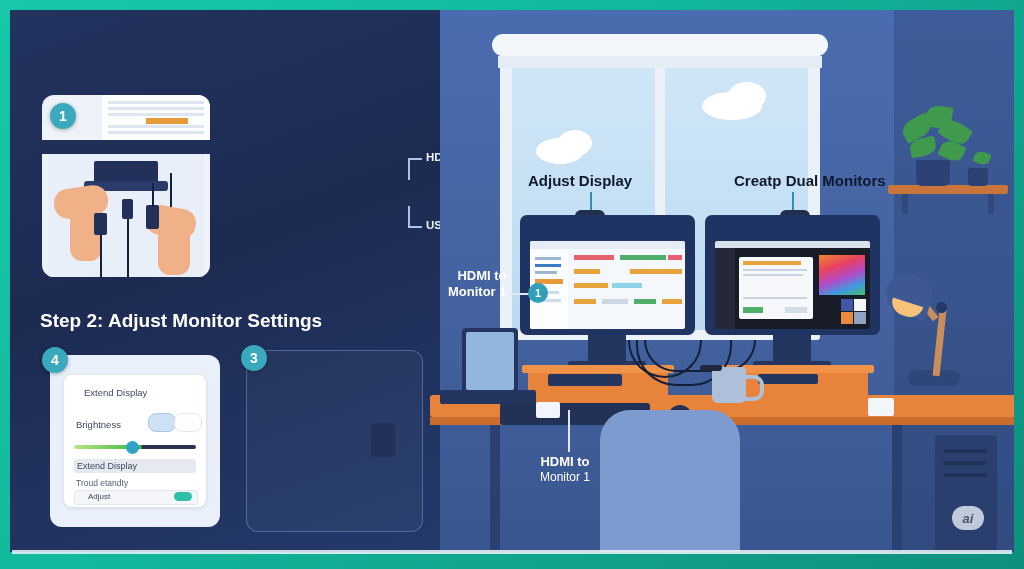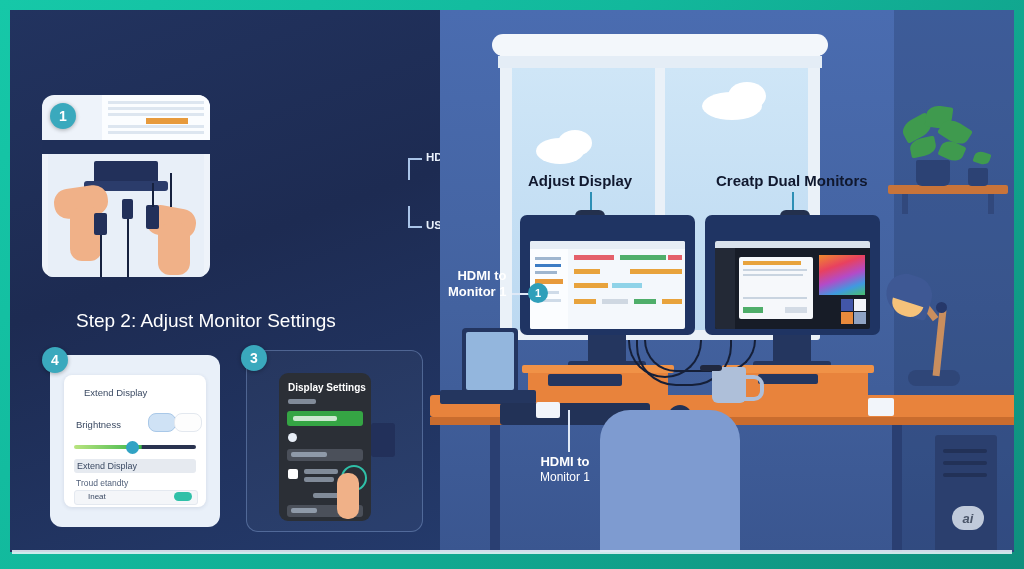--- a/index.html
+++ b/index.html
@@ -8,21 +8,21 @@
          background:linear-gradient(135deg,#16c8a8 0%,#12b89c 40%,#0f8f7d 100%);}
   .frame{position:absolute;left:10px;top:10px;width:1004px;height:542px;overflow:hidden;
          background:#1d2c55;}
   .bottomline{position:absolute;left:12px;top:550px;width:1000px;height:4px;background:#eef4fb;opacity:.85;}
 
   
   .leftpane{position:absolute;left:0;top:0;width:430px;height:542px;
             background:linear-gradient(160deg,#22335f 0%,#1d2b52 45%,#243a6b 100%);}
   .title{position:absolute;left:30px;top:20px;font-size:36px;font-weight:bold;color:#ffffff;
          letter-spacing:-.5px;}
-  .step2title{position:absolute;left:30px;top:300px;font-size:19px;font-weight:normal;color:#ffffff;margin-left:36px;}
+  .step2title{position:absolute;left:30px;top:300px;font-size:19px;font-weight:bold;color:#ffffff;}
 
   .card{position:absolute;border-radius:12px;}
   .photocard{background:#eef3fa;overflow:hidden;}
   .outlinecard{background:rgba(255,255,255,.035);border:1px solid rgba(160,195,245,.33);}
   .badge{position:absolute;width:26px;height:26px;border-radius:50%;background:#3aa9bd;
          color:#fff;font-size:14px;font-weight:bold;display:flex;align-items:center;
          justify-content:center;z-index:6;box-shadow:0 1px 4px rgba(0,0,0,.3);}
 
   
   .p1{position:absolute;left:32px;top:85px;width:168px;height:182px;}
@@ -162,44 +162,27 @@
           <div class="lbl" style="left:20px;top:12px;font-size:9.5px;">Extend Display</div>
           <div class="lbl" style="left:12px;top:44px;font-size:9.5px;">Brightness</div>
           <div class="pill" style="left:84px;top:38px;width:26px;height:17px;background:#cfe2f5;border:1px solid #a9c8e8;"></div>
           <div class="pill" style="left:110px;top:38px;width:26px;height:17px;background:#fdfdfd;border:1px solid #e3e8ef;"></div>
           <div class="sldtrack" style="left:10px;top:70px;width:122px;"></div>
           <div class="sldknob" style="left:62px;top:66px;"></div>
           <div class="rowgrey" style="left:10px;top:84px;width:122px;height:14px;"></div>
           <div class="lbl" style="left:13px;top:86px;font-size:9px;">Extend Display</div>
           <div class="lbl" style="left:12px;top:103px;font-size:8.5px;color:#51607a;">Troud etandty</div>
           <div class="rowgrey" style="left:10px;top:115px;width:122px;height:13px;background:#f4f6f9;border:1px solid #e4e9f0;"></div>
-          <div class="lbl" style="left:24px;top:117px;font-size:8px;">Ineat</div>
+          <div class="lbl" style="left:24px;top:117px;font-size:8px;">Adjust</div>
           <div class="pill" style="left:110px;top:117px;width:18px;height:9px;background:#2fc0a8;"></div>
         </div>
         <div class="badge" style="left:-8px;top:-8px;">4</div>
       </div>
 
       <div class="card outlinecard" style="left:236px;top:340px;width:175px;height:180px;">
-        <div class="phone">
-          <div class="ptitle">Display Settings</div>
-          <div class="blurtxt" style="left:9px;top:26px;width:28px;height:5px;"></div>
-          <div class="greenbtn"></div>
-          <div class="blurtxt" style="left:14px;top:43px;width:44px;height:5px;background:rgba(255,255,255,.75);"></div>
-          <div class="pill" style="left:9px;top:60px;width:9px;height:9px;background:#e8eef7;border-radius:50%;"></div>
-          <div class="rowgrey" style="left:8px;top:76px;width:76px;height:12px;background:#4b505a;"></div>
-          <div class="blurtxt" style="left:12px;top:79px;width:36px;height:5px;"></div>
-          <div class="pill" style="left:9px;top:96px;width:10px;height:10px;background:#fff;border-radius:2px;"></div>
-          <div class="blurtxt" style="left:25px;top:96px;width:34px;height:5px;"></div>
-          <div class="blurtxt" style="left:25px;top:104px;width:30px;height:5px;"></div>
-          <div class="blurtxt" style="left:34px;top:120px;width:38px;height:5px;"></div>
-          <div class="rowgrey" style="left:8px;top:132px;width:76px;height:12px;background:#4b505a;"></div>
-          <div class="blurtxt" style="left:12px;top:135px;width:26px;height:5px;"></div>
-          <div class="pill" style="left:62px;top:92px;width:22px;height:22px;border:2px solid #2fc0a8;border-radius:50%;background:transparent;"></div>
-          <div class="hand" style="left:58px;top:100px;width:22px;height:46px;border-radius:10px;"></div>
-        </div>
         <div class="plug" style="left:124px;top:72px;width:24px;height:34px;border-radius:3px;"></div>
         <div class="badge" style="left:-6px;top:-6px;">3</div>
       </div>
     </div>
 
     <div class="room">
       <div class="wallshade"></div>
 
       <div class="winframe"></div>
       <div class="winglass" style="left:72px;top:58px;width:143px;height:262px;"></div>
@@ -217,21 +200,21 @@
       <div class="pot" style="left:476px;top:150px;width:34px;height:26px;border-radius:2px 2px 6px 6px;"></div>
       <div class="pot" style="left:528px;top:158px;width:20px;height:18px;border-radius:2px 2px 4px 4px;"></div>
       <div class="leaf" style="left:462px;top:108px;width:30px;height:20px;transform:rotate(-28deg);"></div>
       <div class="leaf" style="left:486px;top:96px;width:26px;height:22px;transform:rotate(8deg);"></div>
       <div class="leaf" style="left:500px;top:112px;width:30px;height:20px;transform:rotate(32deg);"></div>
       <div class="leaf" style="left:470px;top:128px;width:26px;height:18px;transform:rotate(-12deg);"></div>
       <div class="leaf" style="left:500px;top:132px;width:24px;height:18px;transform:rotate(24deg);"></div>
       <div class="leaf" style="left:534px;top:142px;width:16px;height:12px;transform:rotate(18deg);"></div>
 
       <div class="scenelabel" style="left:88px;top:162px;">Adjust Display</div>
-      <div class="scenelabel" style="left:276px;top:162px;">Creatp Dual Monitors</div>
+      <div class="scenelabel" style="left:294px;top:162px;">Creatp Dual Monitors</div>
       <div class="leadwhite" style="left:150px;top:182px;width:2px;height:20px;background:#2d8fb5;"></div>
       <div class="leadwhite" style="left:352px;top:182px;width:2px;height:60px;background:#2d8fb5;"></div>
 
       <div class="webcam" style="left:135px;top:200px;"></div>
       <div class="webcam" style="left:340px;top:200px;"></div>
 
       <div class="monitor" style="left:80px;top:205px;width:175px;height:120px;">
         <div class="screen" style="left:10px;top:26px;width:155px;height:88px;background:#f4f8fc;">
           <div style="position:absolute;left:0;top:0;width:155px;height:8px;background:#e6edf5;"></div>
           <div style="position:absolute;left:0;top:8px;width:38px;height:80px;background:#fbfdff;"></div>

